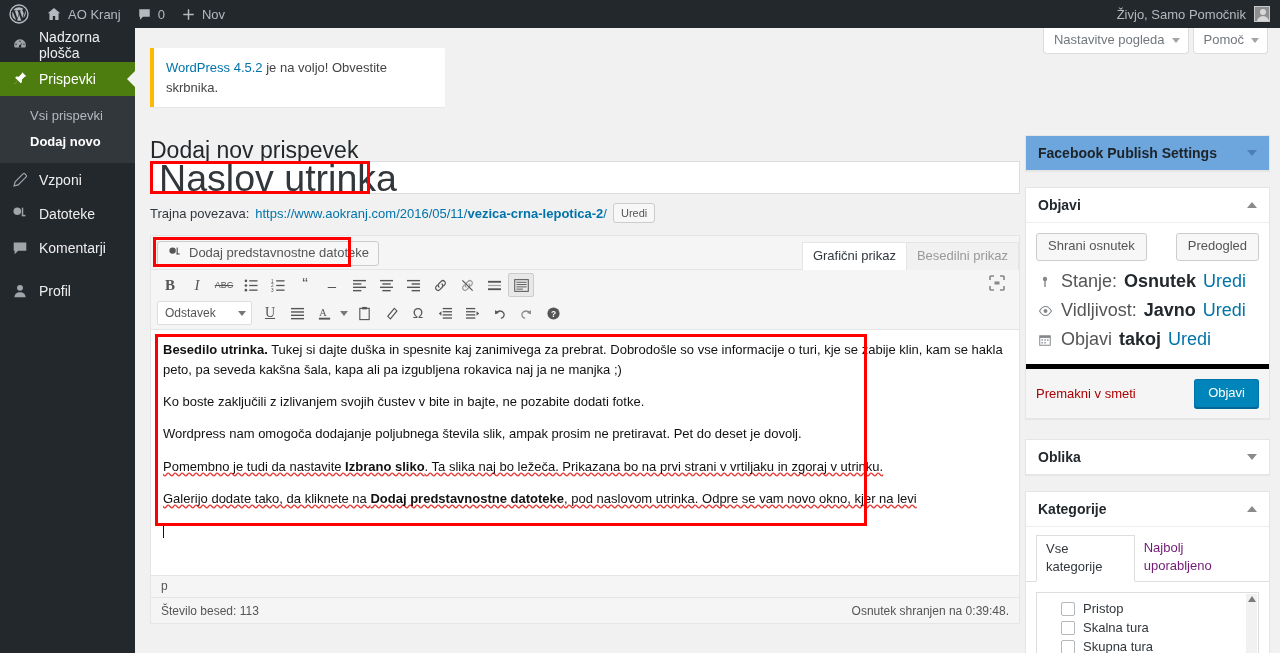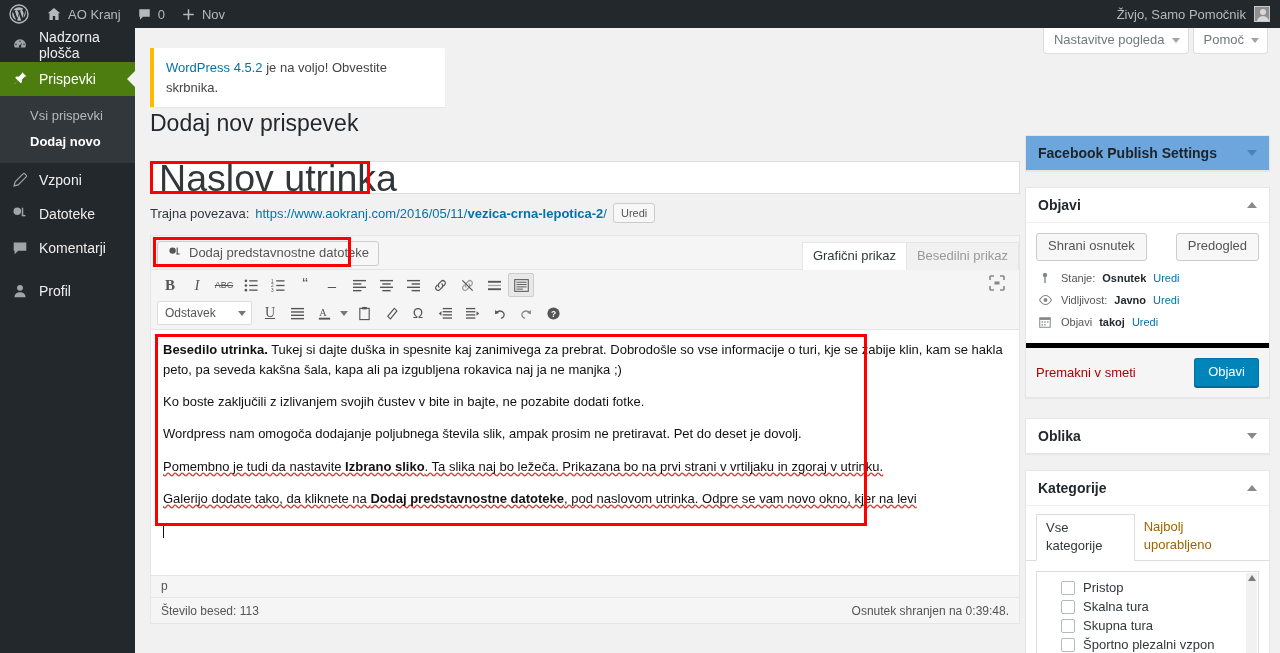--- a/index.html
+++ b/index.html
@@ -70,21 +70,21 @@
 
   
   .notice{
     position:absolute; left:15px; top:20px; width:295px;
     background:#fff; border-left:4px solid #ffb900; padding:10px 12px; font-size:13px; line-height:1.5;
     box-shadow:0 1px 1px rgba(0,0,0,.04);
   }
   .notice a{ color:#0073aa; text-decoration:none; }
 
   h1.page-title{
-    position:absolute; left:15px; top:81px; margin:0; font-size:23px; font-weight:400; color:#23282d; line-height:29px;
+    position:absolute; left:15px; top:108px; margin:0; font-size:23px; font-weight:400; color:#23282d; line-height:29px;
   }
 
   
   #post-body{ position:absolute; left:15px; top:133px; width:870px; }
   .titlewrap{ position:relative; }
   #title{
     width:870px; height:33px; border:1px solid #ddd; background:#fff;
     font-size:1.7em; line-height:100%; padding:3px 8px; color:#32373c; outline:none;
     font-family:"Liberation Sans", sans-serif; display:block;
   }
@@ -160,37 +160,37 @@
   .tri-u{ width:0;height:0;border-left:5px solid transparent;border-right:5px solid transparent;border-bottom:6px solid #8a8a8a; }
   .tri-d.light{ border-top-color:#4c7fb3; }
 
   .submitbox-minor{ padding:10px 10px 2px; }
   .row-btns{ display:flex; justify-content:space-between; }
   .btn-secondary{
     background:#f7f7f7; border:1px solid #ccc; border-radius:3px; color:#555;
     font-size:13px; padding:3px 11px 5px; cursor:pointer; line-height:18px;
   }
   .misc{ padding:4px 10px 10px; }
-  .misc-row{ display:flex; align-items:center; gap:7px; padding:4px 0; font-size:11px; color:#555; }
+  .misc-row{ display:flex; align-items:center; gap:7px; padding:4px 0; font-size:18px; color:#555; }
   .misc-row b{ color:#23282d; }
   .misc-row a{ color:#0073aa; text-decoration:none; }
   .mico{ width:18px; display:flex; justify-content:center; color:#82878c; }
   .submitbox-major{
     border-top:5px solid #000000; background:#f5f5f5; padding:10px;
     display:flex; align-items:center; justify-content:space-between;
   }
   .trash{ color:#a00; font-size:13px; text-decoration:none; cursor:pointer; }
   .btn-primary{
     background:#0085ba; border:1px solid #0073aa; border-bottom-color:#006799;
     border-radius:3px; color:#fff; font-size:13px; padding:4px 13px 5px; cursor:pointer;
     box-shadow:0 1px 0 #006799; line-height:18px;
   }
 
   .cat-tabs{ display:flex; padding:8px 10px 0; border-bottom:1px solid #ddd; gap:0; margin:0 0 0 0; }
-  .cat-tab{ font-size:13px; padding:4px 9px 5px; color:#a16207; cursor:pointer; line-height:18px; }
+  .cat-tab{ font-size:13px; padding:4px 9px 5px; color:#701a75; cursor:pointer; line-height:18px; }
   .cat-tab.active{ background:#fff; border:1px solid #ddd; border-bottom-color:#fff; margin-bottom:-1px; color:#32373c; }
   .cat-list{
     position:relative; height:150px; overflow:hidden; border:1px solid #ddd; margin:10px; background:#fff;
   }
   .cat-item{ display:flex; align-items:center; gap:8px; padding:2px 0 2px 24px; font-size:13px; color:#32373c; }
   .cbx{ width:14px; height:14px; border:1px solid #b4b9be; background:#fff; border-radius:2px; flex:none; }
   .cat-scroll{ position:absolute; right:1px; top:1px; width:11px; bottom:1px; background:#f1f1f1; }
   .sc-arrow-up{ position:absolute; right:2px; top:3px; width:0;height:0;border-left:4px solid transparent;border-right:4px solid transparent;border-bottom:6px solid #7a7a7a; }
 </style>
 </head>

